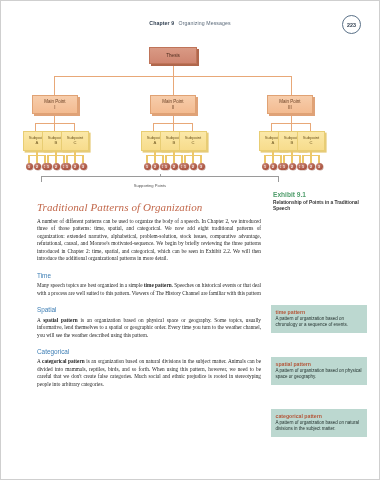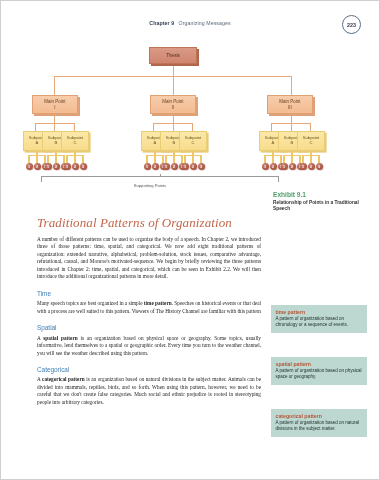--- a/index.html
+++ b/index.html
@@ -167,25 +167,25 @@
     line-height: 1.3;
   }
 
   
   .col {
     position: absolute;
     left: 36px; top: 196px;
     width: 224px;
   }
   h1.secttl {
-    margin: 18px 0 5px 0;
+    margin: 4px 0 5px 0;
     font-family: "Liberation Serif", serif;
     font-style: italic;
     font-weight: normal;
-    font-size: 13px;
+    font-size: 11px;
     color: #c2674a;
     letter-spacing: .1px;
   }
   p.body {
     margin: 0;
     font-size: 5.25px;
     line-height: 1.42;
     color: #1e1e1e;
     text-align: justify;
     text-justify: inter-word;

